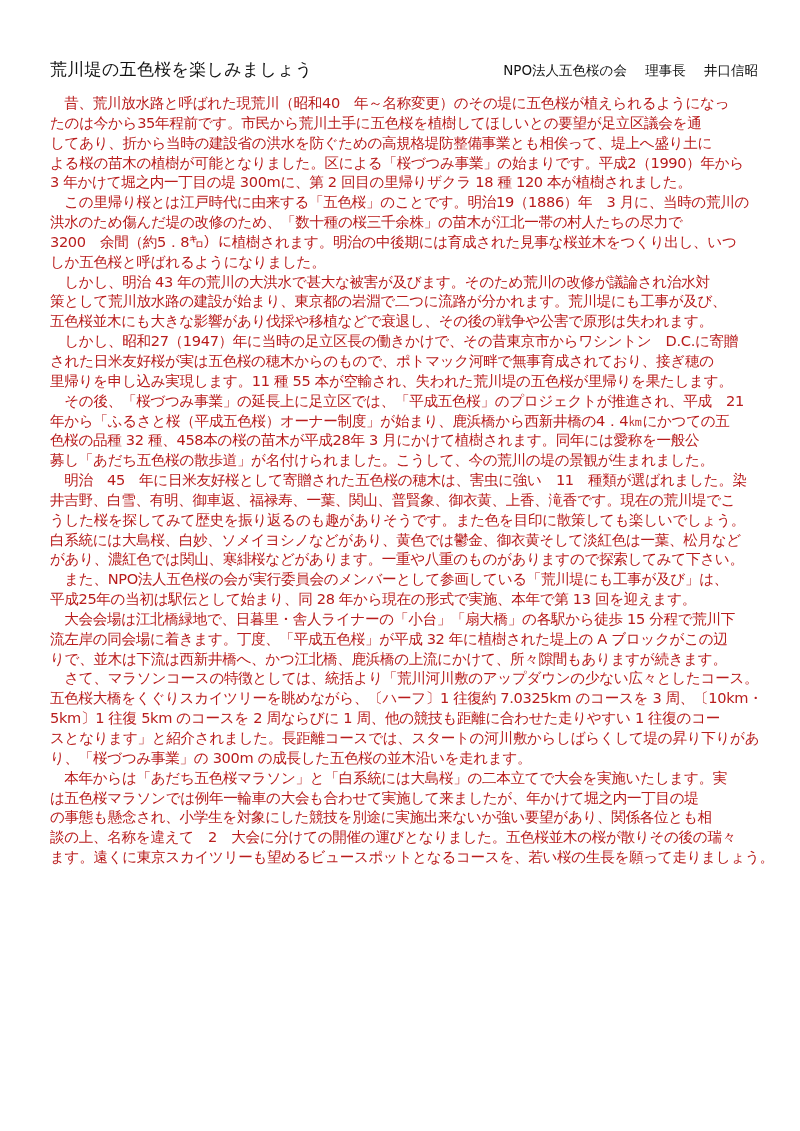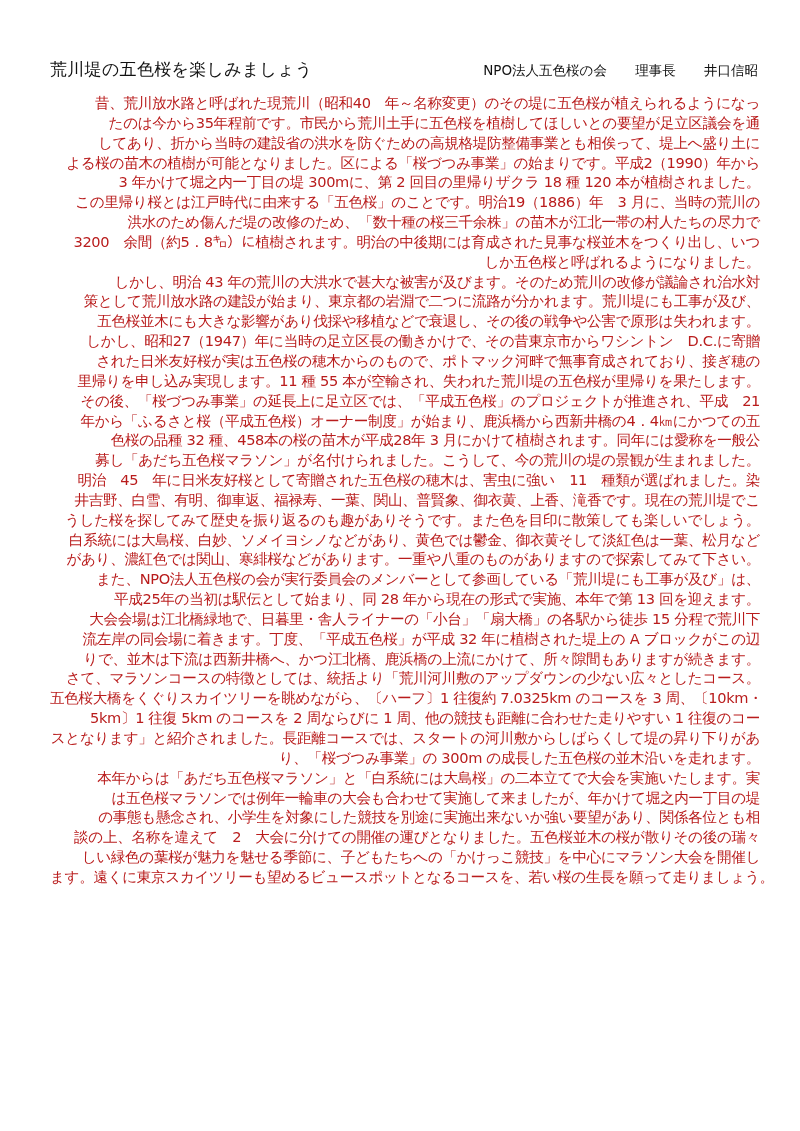--- a/index.html
+++ b/index.html
@@ -13,21 +13,20 @@
     position: relative;
     overflow: hidden;
     font-family: "DejaVu Sans", "Liberation Sans", sans-serif;
     color: #111111;
   }
   .page {
     position: absolute;
     left: 0; top: 0;
     width: 800px; height: 1131px;
     background: #ffffff;
-    text-align: right;
   }
   .header {
     position: absolute;
     left: 50px;
     top: 58px;
     width: 708px;
     height: 24px;
   }
   .title {
     position: absolute;
@@ -41,21 +40,21 @@
   }
   .author {
     position: absolute;
     right: 0;
     top: 2px;
     font-size: 13.5px;
     line-height: 20px;
     white-space: nowrap;
     color: #111;
   }
-  .author span + span { margin-left: 24px; }
+  .author span + span { margin-left: 14px; }
   .body {
     position: absolute;
     left: 50px;
     top: 93px;
     width: 710px;
   }
   .line {
     height: 19.85px;
     line-height: 19.85px;
     font-size: 14.6px;
@@ -91,37 +90,36 @@
     <div class="line">しか五色桜と呼ばれるようになりました。</div>
     <div class="line">　しかし、明治 43 年の荒川の大洪水で甚大な被害が及びます。そのため荒川の改修が議論され治水対</div>
     <div class="line">策として荒川放水路の建設が始まり、東京都の岩淵で二つに流路が分かれます。荒川堤にも工事が及び、</div>
     <div class="line">五色桜並木にも大きな影響があり伐採や移植などで衰退し、その後の戦争や公害で原形は失われます。</div>
     <div class="line">　しかし、昭和27（1947）年に当時の足立区長の働きかけで、その昔東京市からワシントン　D.C.に寄贈</div>
     <div class="line">された日米友好桜が実は五色桜の穂木からのもので、ポトマック河畔で無事育成されており、接ぎ穂の</div>
     <div class="line">里帰りを申し込み実現します。11 種 55 本が空輸され、失われた荒川堤の五色桜が里帰りを果たします。</div>
     <div class="line">　その後、「桜づつみ事業」の延長上に足立区では、「平成五色桜」のプロジェクトが推進され、平成　21</div>
     <div class="line">年から「ふるさと桜（平成五色桜）オーナー制度」が始まり、鹿浜橋から西新井橋の4．4㎞にかつての五</div>
     <div class="line">色桜の品種 32 種、458本の桜の苗木が平成28年 3 月にかけて植樹されます。同年には愛称を一般公</div>
-    <div class="line">募し「あだち五色桜マラソン」が名付けられました。こうして、今の荒川の堤の景観が生まれました。</div>
+    <div class="line">募し「あだち五色桜の散歩道」が名付けられました。こうして、今の荒川の堤の景観が生まれました。</div>
     <div class="line">　明治　45　年に日米友好桜として寄贈された五色桜の穂木は、害虫に強い　11　種類が選ばれました。染</div>
     <div class="line">井吉野、白雪、有明、御車返、福禄寿、一葉、関山、普賢象、御衣黄、上香、滝香です。現在の荒川堤でこ</div>
     <div class="line">うした桜を探してみて歴史を振り返るのも趣がありそうです。また色を目印に散策しても楽しいでしょう。</div>
     <div class="line">白系統には大島桜、白妙、ソメイヨシノなどがあり、黄色では鬱金、御衣黄そして淡紅色は一葉、松月など</div>
     <div class="line">があり、濃紅色では関山、寒緋桜などがあります。一重や八重のものがありますので探索してみて下さい。</div>
     <div class="line">　また、NPO法人五色桜の会が実行委員会のメンバーとして参画している「荒川堤にも工事が及び」は、</div>
     <div class="line">平成25年の当初は駅伝として始まり、同 28 年から現在の形式で実施、本年で第 13 回を迎えます。</div>
     <div class="line">　大会会場は江北橋緑地で、日暮里・舎人ライナーの「小台」「扇大橋」の各駅から徒歩 15 分程で荒川下</div>
     <div class="line">流左岸の同会場に着きます。丁度、「平成五色桜」が平成 32 年に植樹された堤上の A ブロックがこの辺</div>
     <div class="line">りで、並木は下流は西新井橋へ、かつ江北橋、鹿浜橋の上流にかけて、所々隙間もありますが続きます。</div>
     <div class="line">　さて、マラソンコースの特徴としては、統括より「荒川河川敷のアップダウンの少ない広々としたコース。</div>
     <div class="line">五色桜大橋をくぐりスカイツリーを眺めながら、〔ハーフ〕1 往復約 7.0325km のコースを 3 周、〔10km・</div>
     <div class="line">5km〕1 往復 5km のコースを 2 周ならびに 1 周、他の競技も距離に合わせた走りやすい 1 往復のコー</div>
     <div class="line">スとなります」と紹介されました。長距離コースでは、スタートの河川敷からしばらくして堤の昇り下りがあ</div>
     <div class="line">り、「桜づつみ事業」の 300m の成長した五色桜の並木沿いを走れます。</div>
     <div class="line">　本年からは「あだち五色桜マラソン」と「白系統には大島桜」の二本立てで大会を実施いたします。実</div>
     <div class="line">は五色桜マラソンでは例年一輪車の大会も合わせて実施して来ましたが、年かけて堀之内一丁目の堤</div>
     <div class="line">の事態も懸念され、小学生を対象にした競技を別途に実施出来ないか強い要望があり、関係各位とも相</div>
     <div class="line">談の上、名称を違えて　2　大会に分けての開催の運びとなりました。五色桜並木の桜が散りその後の瑞々</div>
-    <div class="line">しい緑色の葉桜が魅力を魅せる季節に、子どもたちへの「かけっこ競技」を中心にマラソン大会を開催し</div>
     <div class="line">ます。遠くに東京スカイツリーも望めるビュースポットとなるコースを、若い桜の生長を願って走りましょう。</div>
   </div>
 
 </div>
 
 </body></html>

